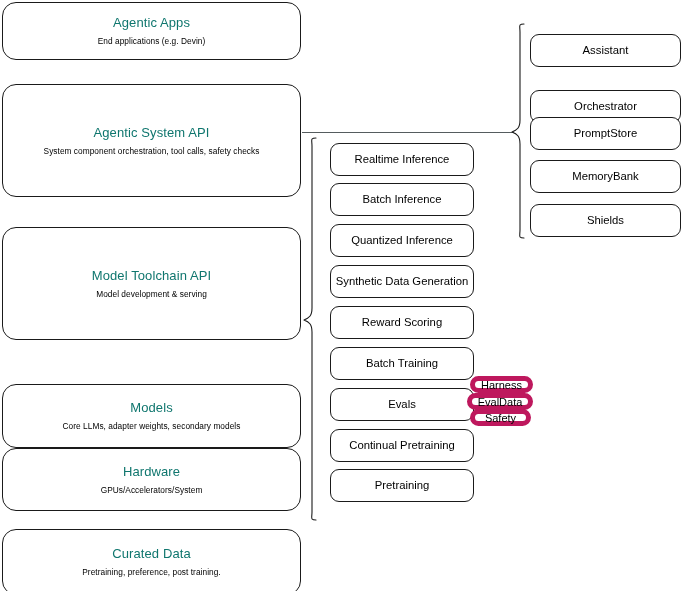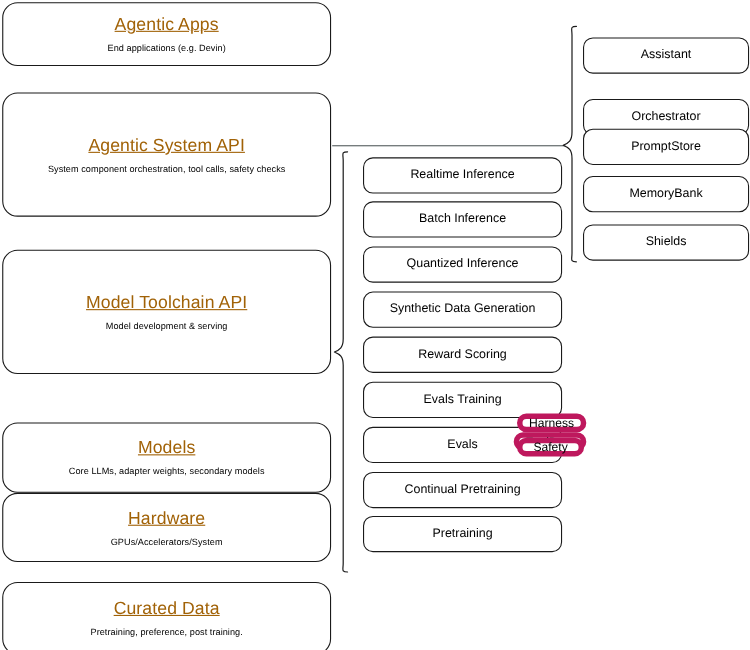--- a/index.html
+++ b/index.html
@@ -33,35 +33,34 @@
     justify-content: center;
     text-align: center;
     line-height: 1.25;
   }
   .layer-box {
     left: 2px;
     width: 299px;
     border-radius: 14px;
   }
   .layer-title {
-    font-size: 16px;
-    color: #a16207;
+    font-size: 13px;
+    color: #0f766e;
     letter-spacing: 0.1px;
-    text-decoration: underline;
   }
   .layer-sub {
     font-size: 8.3px;
     color: #000;
     margin-top: 5px;
     letter-spacing: 0.05px;
   }
   
   .mid-box {
     left: 330px;
-    width: 181px;
+    width: 144px;
     height: 33px;
     border-radius: 9px;
     font-size: 11.3px;
   }
   
   .right-box {
     left: 530px;
     width: 151px;
     height: 33px;
     border-radius: 9px;
@@ -151,39 +150,39 @@
   <div class="box mid-box" style="top:224px;">
     <span>Quantized Inference</span>
   </div>
   <div class="box mid-box" style="top:265px;">
     <span>Synthetic Data Generation</span>
   </div>
   <div class="box mid-box" style="top:306px;">
     <span>Reward Scoring</span>
   </div>
   <div class="box mid-box" style="top:347px;">
-    <span>Evals Training</span>
+    <span>Batch Training</span>
   </div>
   <div class="box mid-box" style="top:388px;">
     <span>Evals</span>
   </div>
   <div class="box mid-box" style="top:429px;">
     <span>Continual Pretraining</span>
   </div>
   <div class="box mid-box" style="top:469px;">
     <span>Pretraining</span>
   </div>
 
   <div class="badge" style="left:470px;top:376px;width:63px;">
     <span>Harness</span>
   </div>
   <div class="badge" style="left:467px;top:393px;width:66px;">
     <span>EvalData</span>
   </div>
-  <div class="badge" style="left:470px;top:398px;width:61px;">
+  <div class="badge" style="left:470px;top:409px;width:61px;">
     <span>Safety</span>
   </div>
 
   <div class="box right-box" style="top:34px;">
     <span>Assistant</span>
   </div>
   <div class="box right-box" style="top:74px;margin-top:16px;">
     <span>Orchestrator</span>
   </div>
   <div class="box right-box" style="top:117px;">

